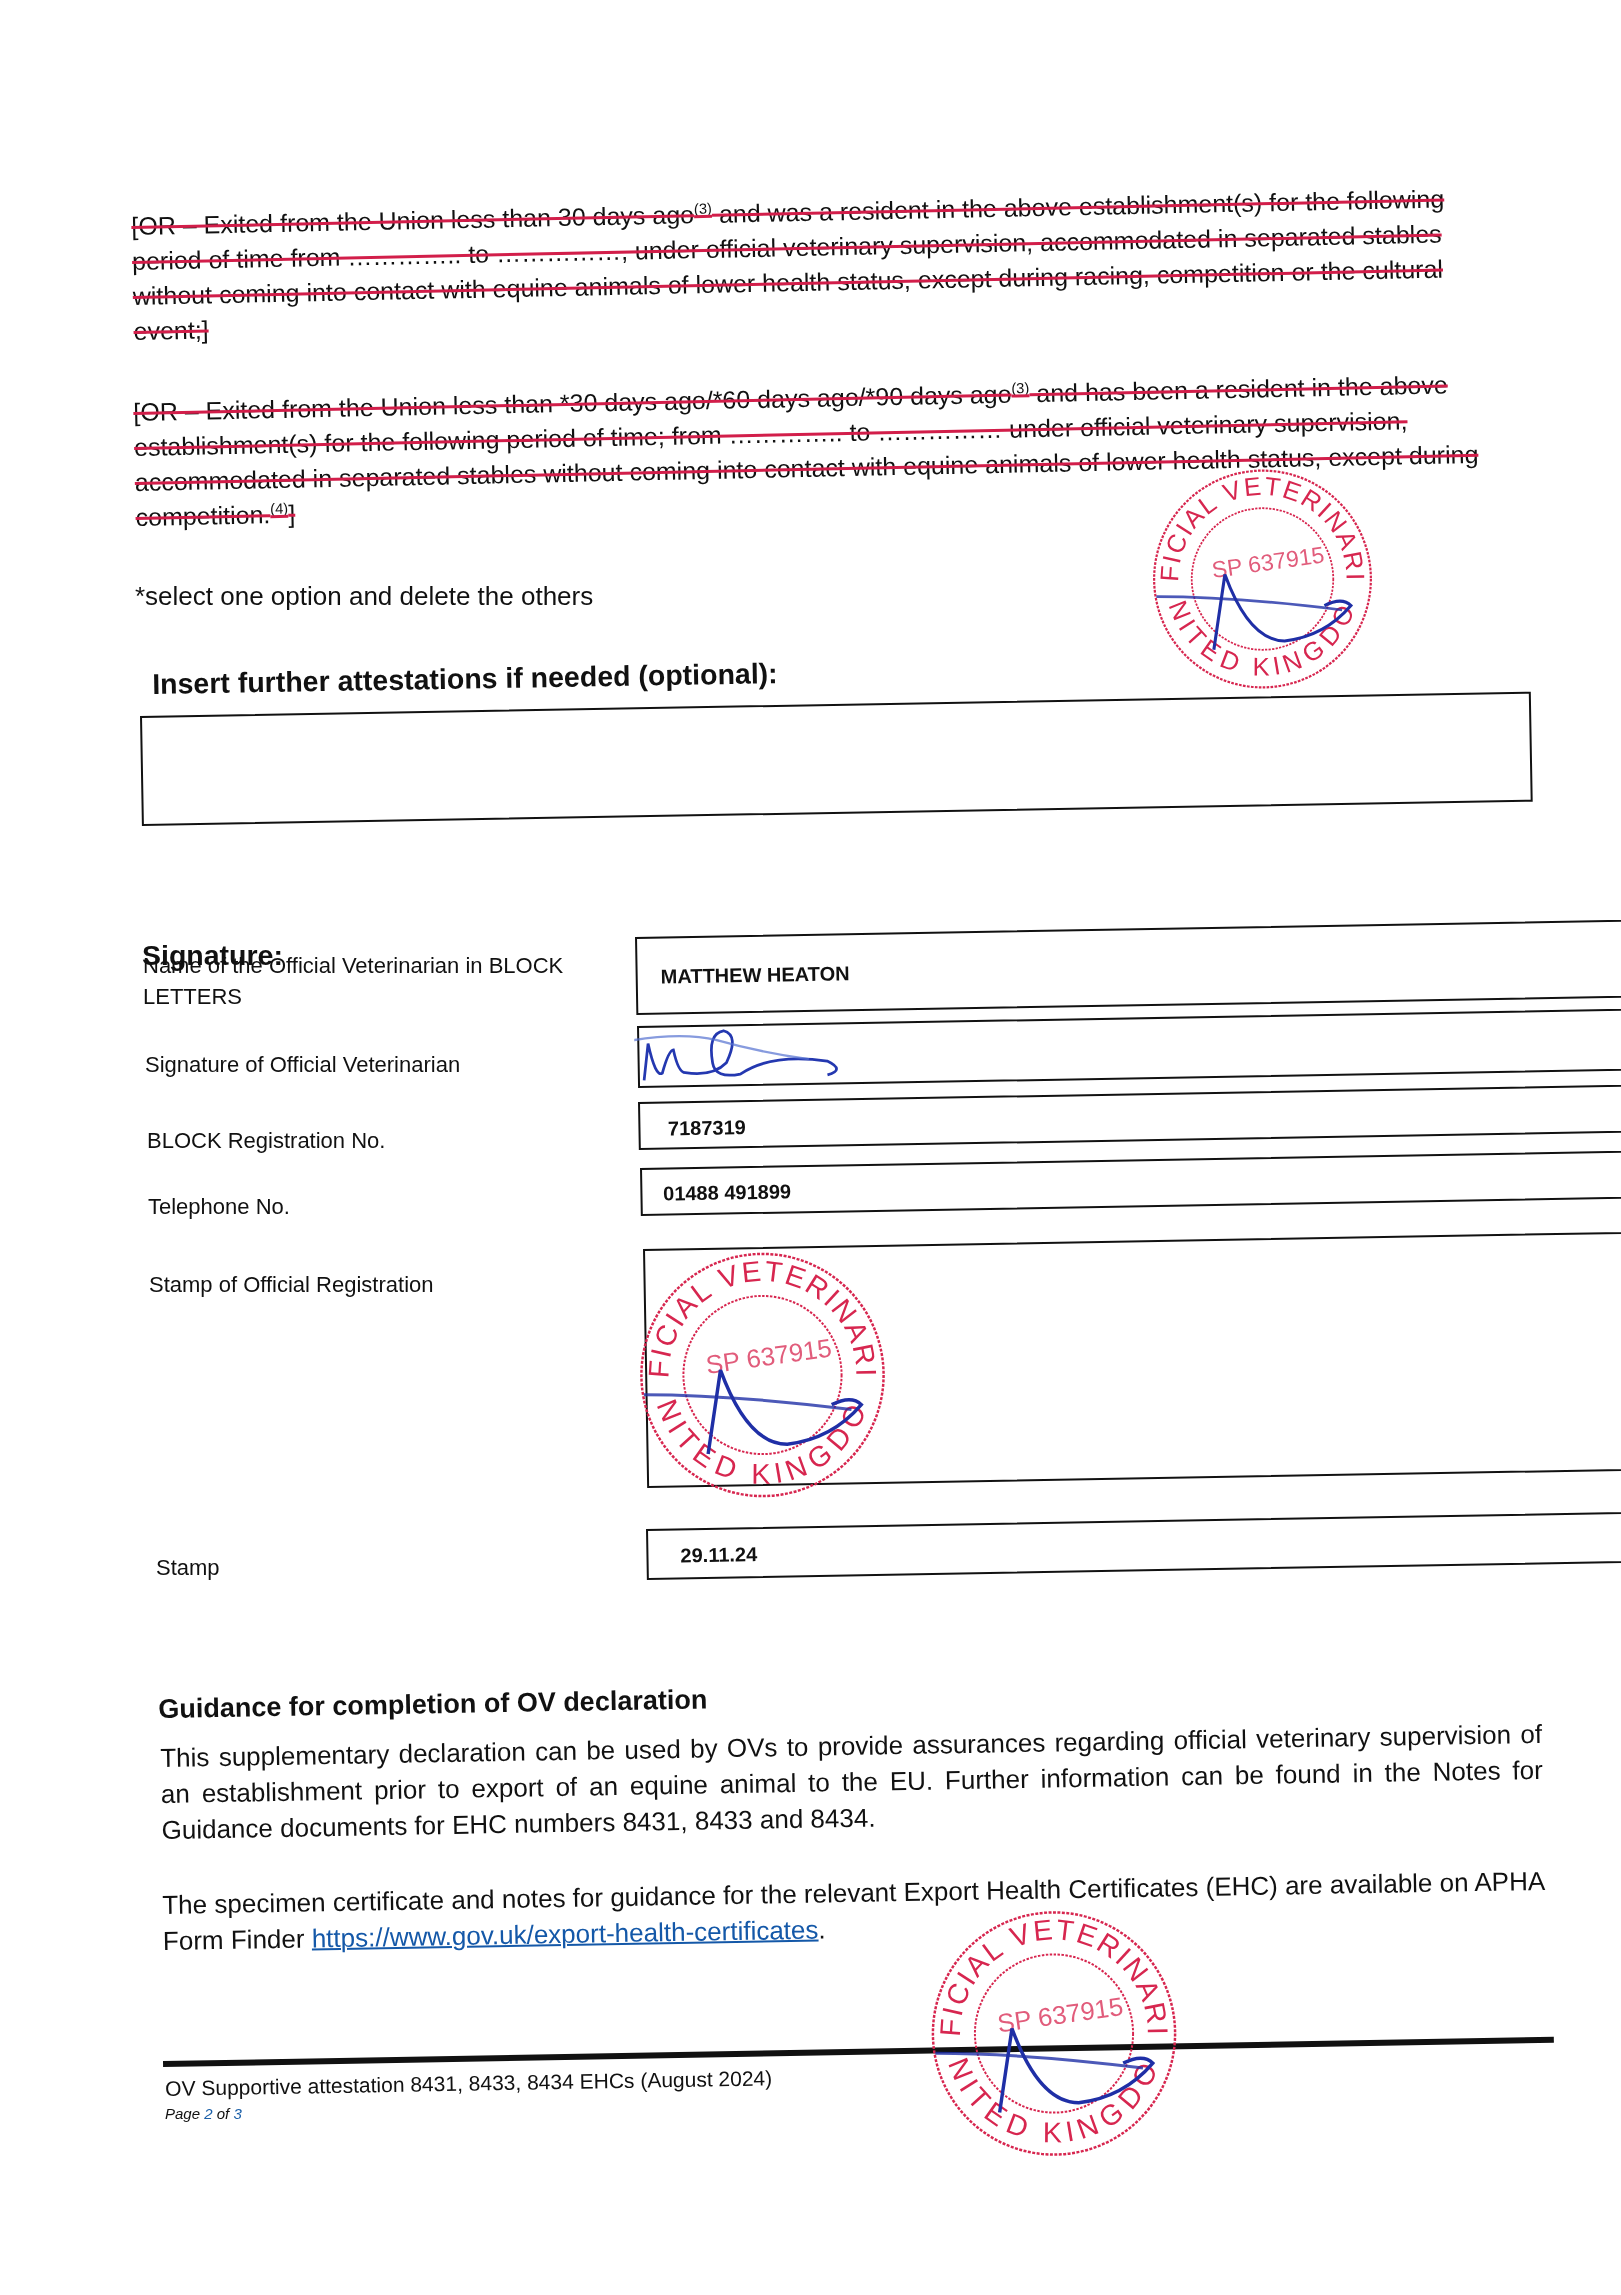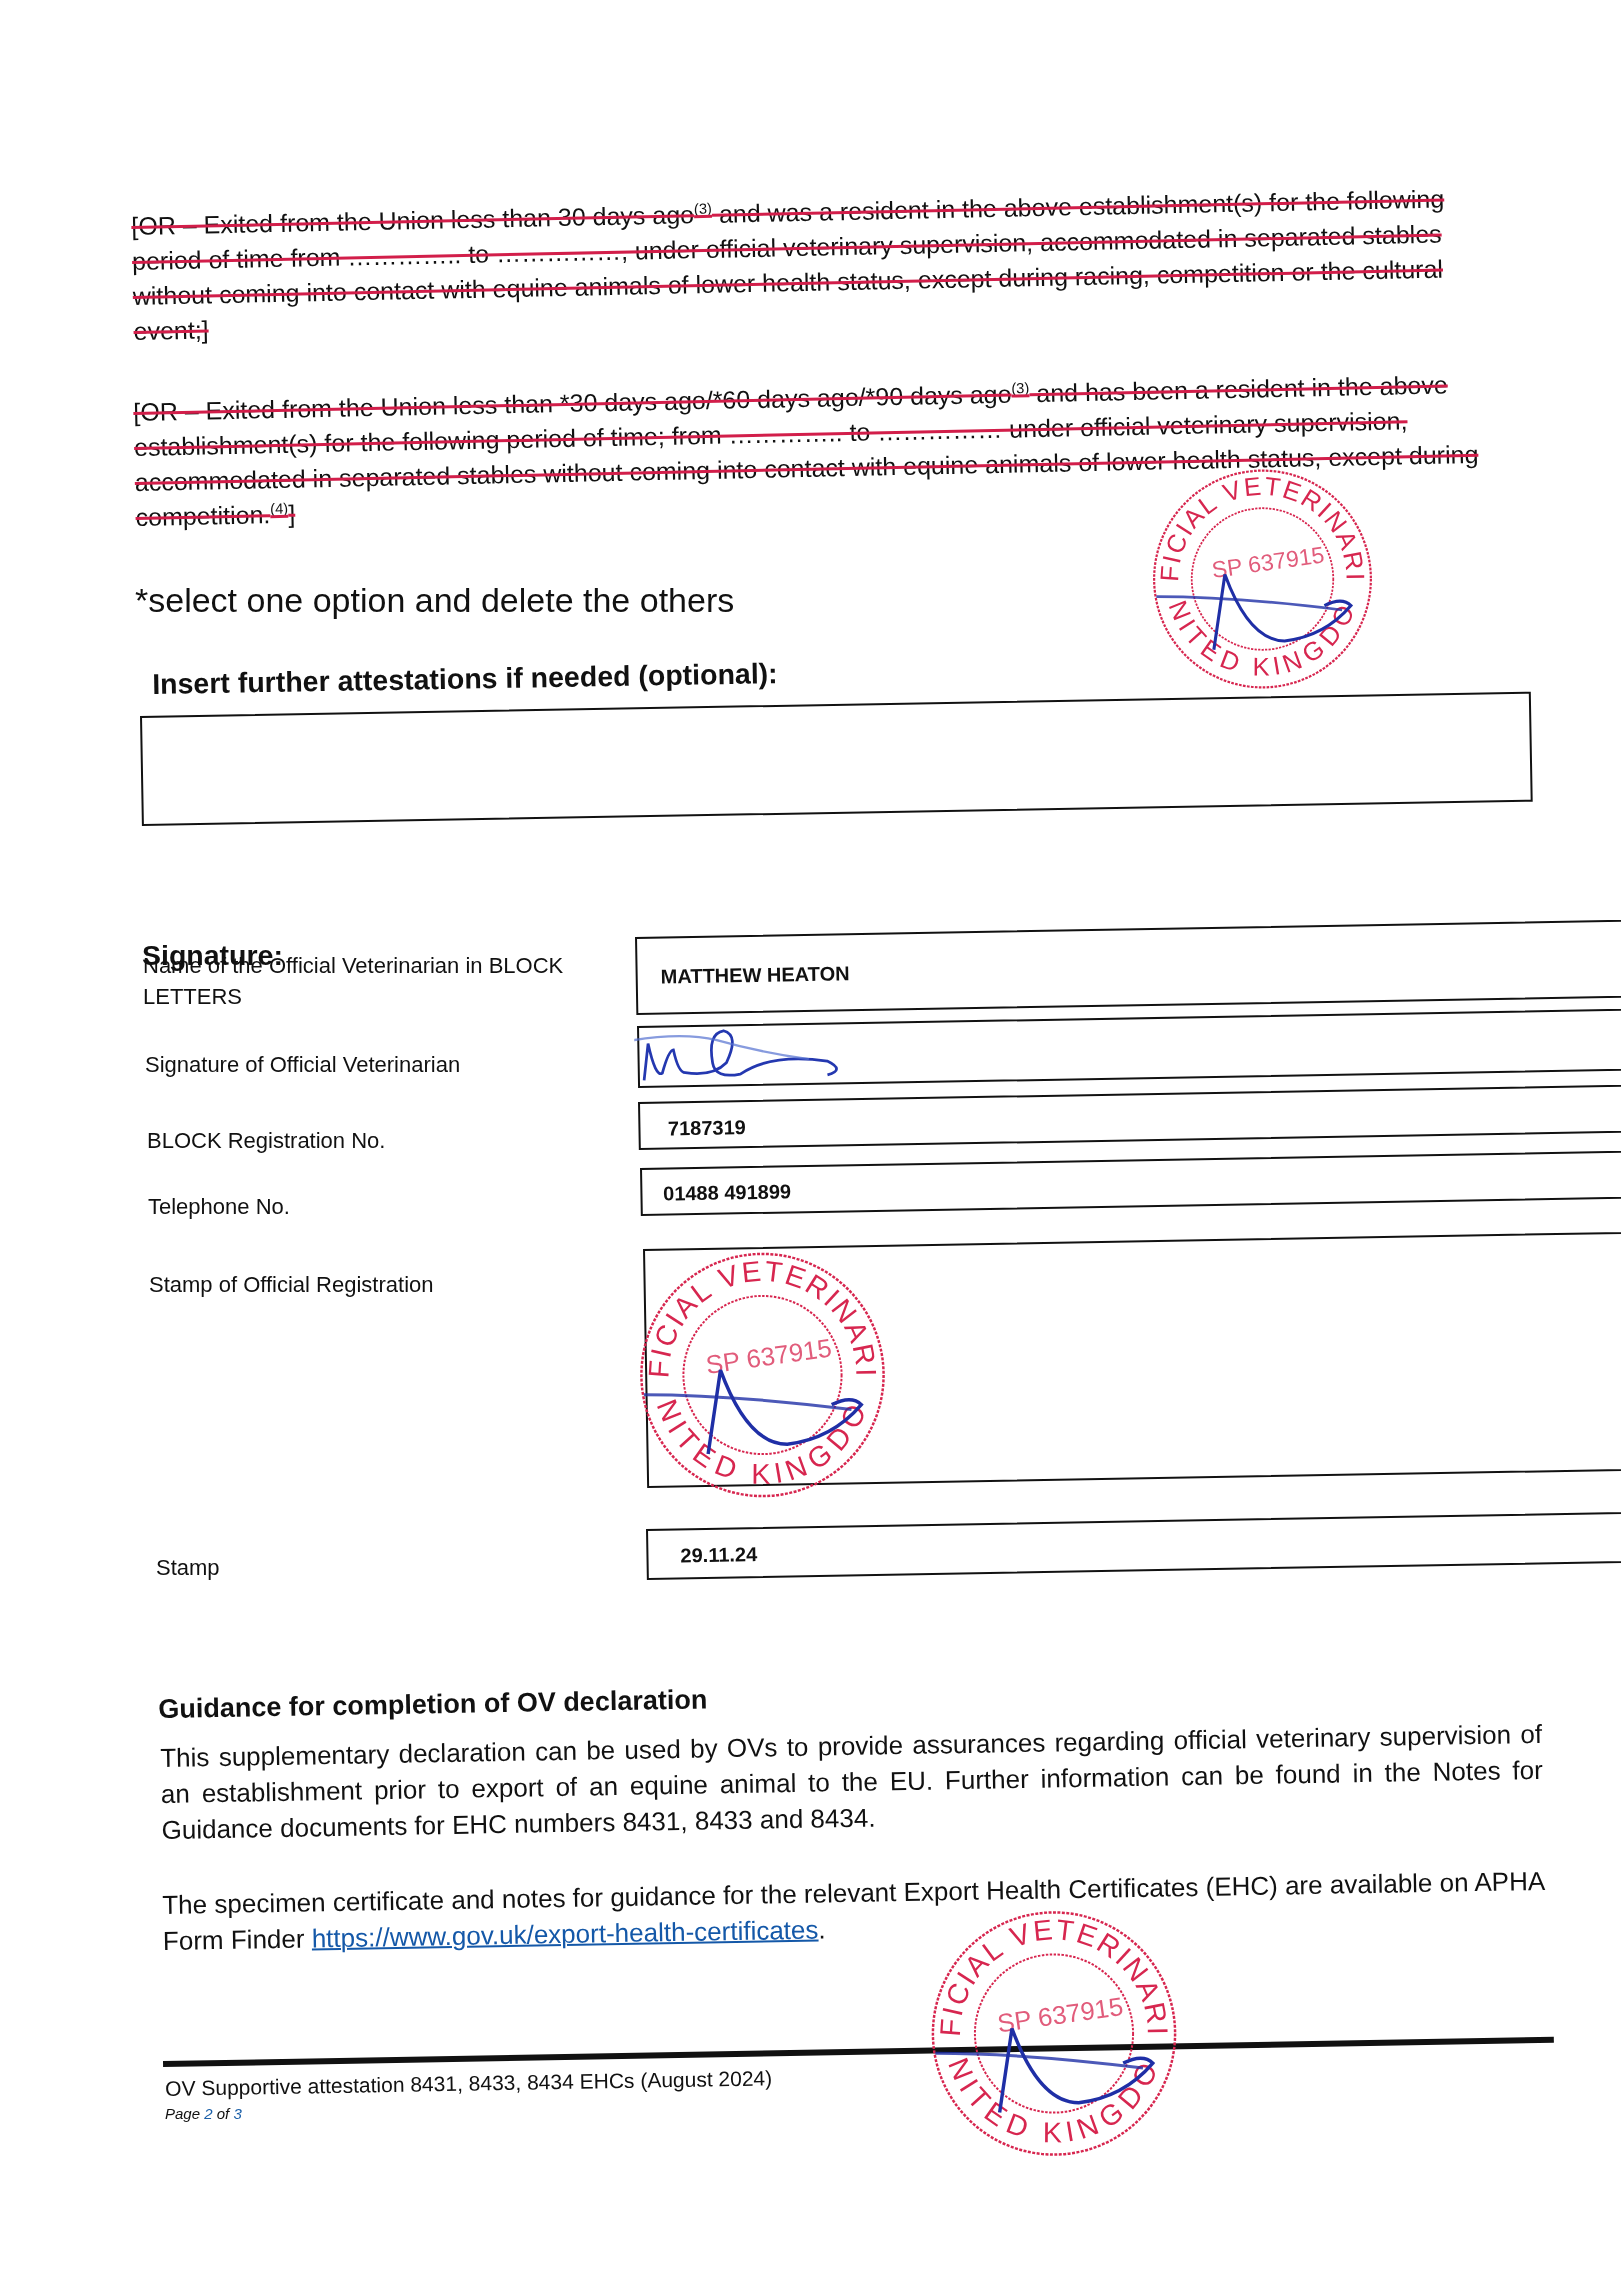--- a/index.html
+++ b/index.html
@@ -24,21 +24,21 @@
 <body>
 
 <div class="abs para struck tilt1" style="left:131px; top:209px; width:1386px;">
   <span>[OR – Exited from the Union less than 30 days ago</span><span class="sup">(3)</span><span> and was a resident in the above establishment(s) for the following period of time from ………….. to ……………, under official veterinary supervision, accommodated in separated stables without coming into contact with equine animals of lower health status, except during racing, competition or the cultural event;]</span>
 </div>
 
 <div class="abs para struck tilt1" style="left:133px; top:395px; width:1386px;">
   <span>[OR – Exited from the Union less than *30 days ago/*60 days ago/*90 days ago</span><span class="sup">(3)</span><span> and has been a resident in the above establishment(s) for the following period of time; from ………….. to …………… under official veterinary supervision, accommodated in separated stables without coming into contact with equine animals of lower health status, except during competition.</span><span class="sup">(4)</span><span>]</span>
 </div>
 
-<div class="abs" style="left:135px; top:581px; font-size:34px;">*select one option and delete the others</div>
+<div class="abs" style="left:135px; top:581px; font-size:26px;">*select one option and delete the others</div>
 
 <div class="abs heading tilt2" style="left:152px; top:668px;">Insert further attestations if needed (optional):</div>
 <div class="field tilt2" style="left:140px; top:716px; width:1391px; height:110px;">
   <span class="field-val"></span>
 </div>
 
 <div class="abs heading" style="left:142px; top:939px;">Signature:</div>
 
 <div class="abs label" style="left:143px; top:950px; width:441px;">Name of the Official Veterinarian in BLOCK LETTERS</div>
 <div class="field tilt2" style="left:635px; top:937px; width:1359px; height:78px;">

